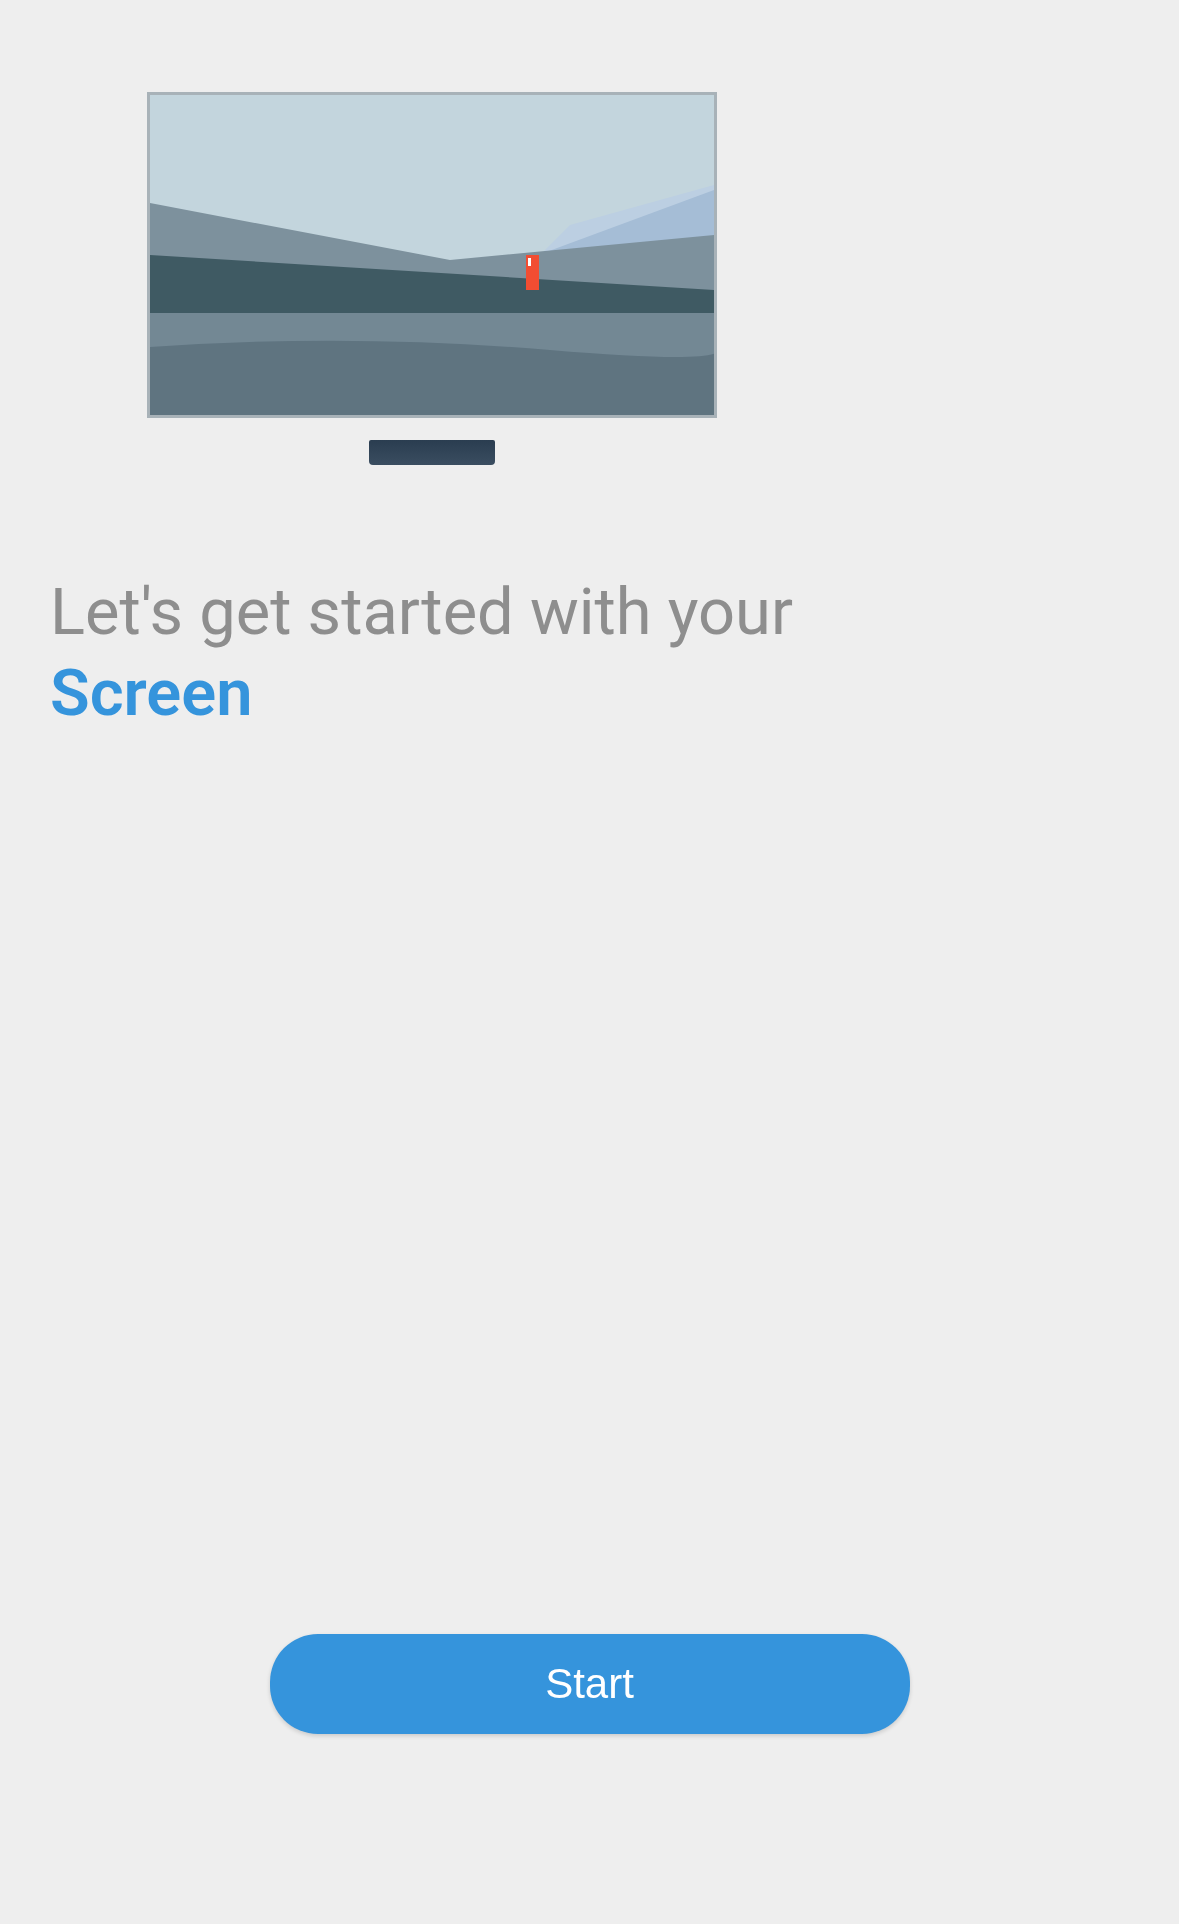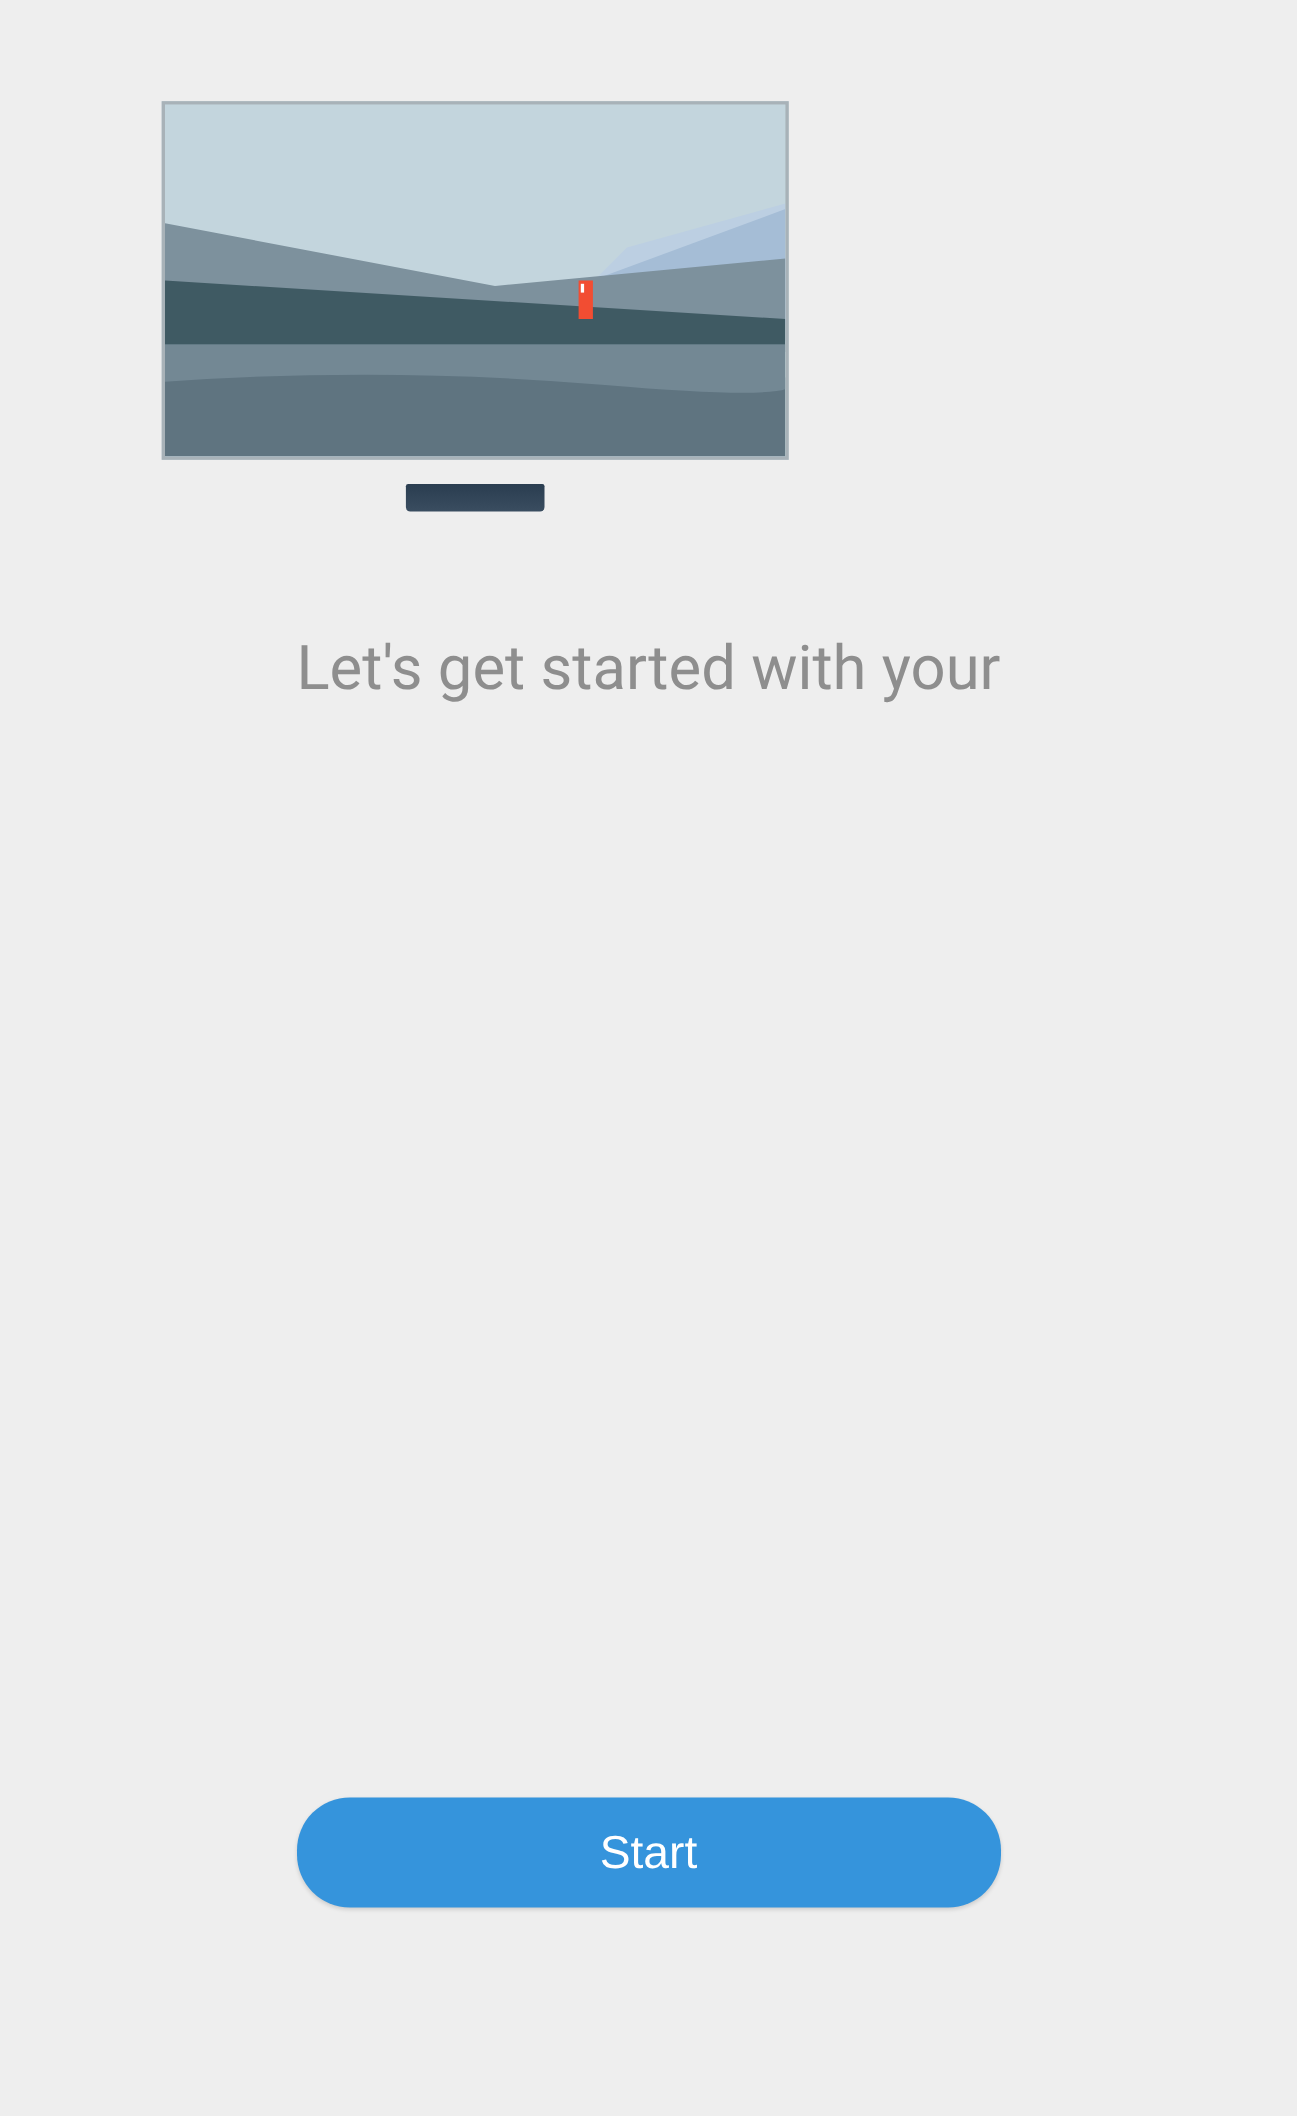--- a/index.html
+++ b/index.html
@@ -38,22 +38,21 @@
       width: 126px;
       height: 25px;
       background: linear-gradient(to bottom, #2a3d50 0%, #3a4d60 100%);
       border-radius: 2px 2px 4px 4px;
     }
     .heading {
       position: absolute;
       top: 572px;
       left: 0;
       width: 100%;
-      text-align: center;
-      font-size: 56px;
+      font-size: 65px;
       font-weight: 400;
       line-height: 1.25;
       color: #8e8e8e;
       padding: 0 50px;
     }
     .heading .highlight {
       color: #3594dc;
       font-weight: 600;
     }
     .start-button {
@@ -96,15 +95,16 @@
 
       <rect x="376" y="160" width="13" height="35" fill="#f24d32"></rect>
       <rect x="378" y="163" width="3" height="8" fill="#ffffff"></rect>
     </svg>
   </div>
   <div class="tv-stand-neck"></div>
 </div>
 
 <div class="heading">
   <span>Let's get started with your</span><br>
+  <span class="highlight">Screen</span>
 </div>
 
 <button class="start-button">Start</button>
 
 </body></html>

